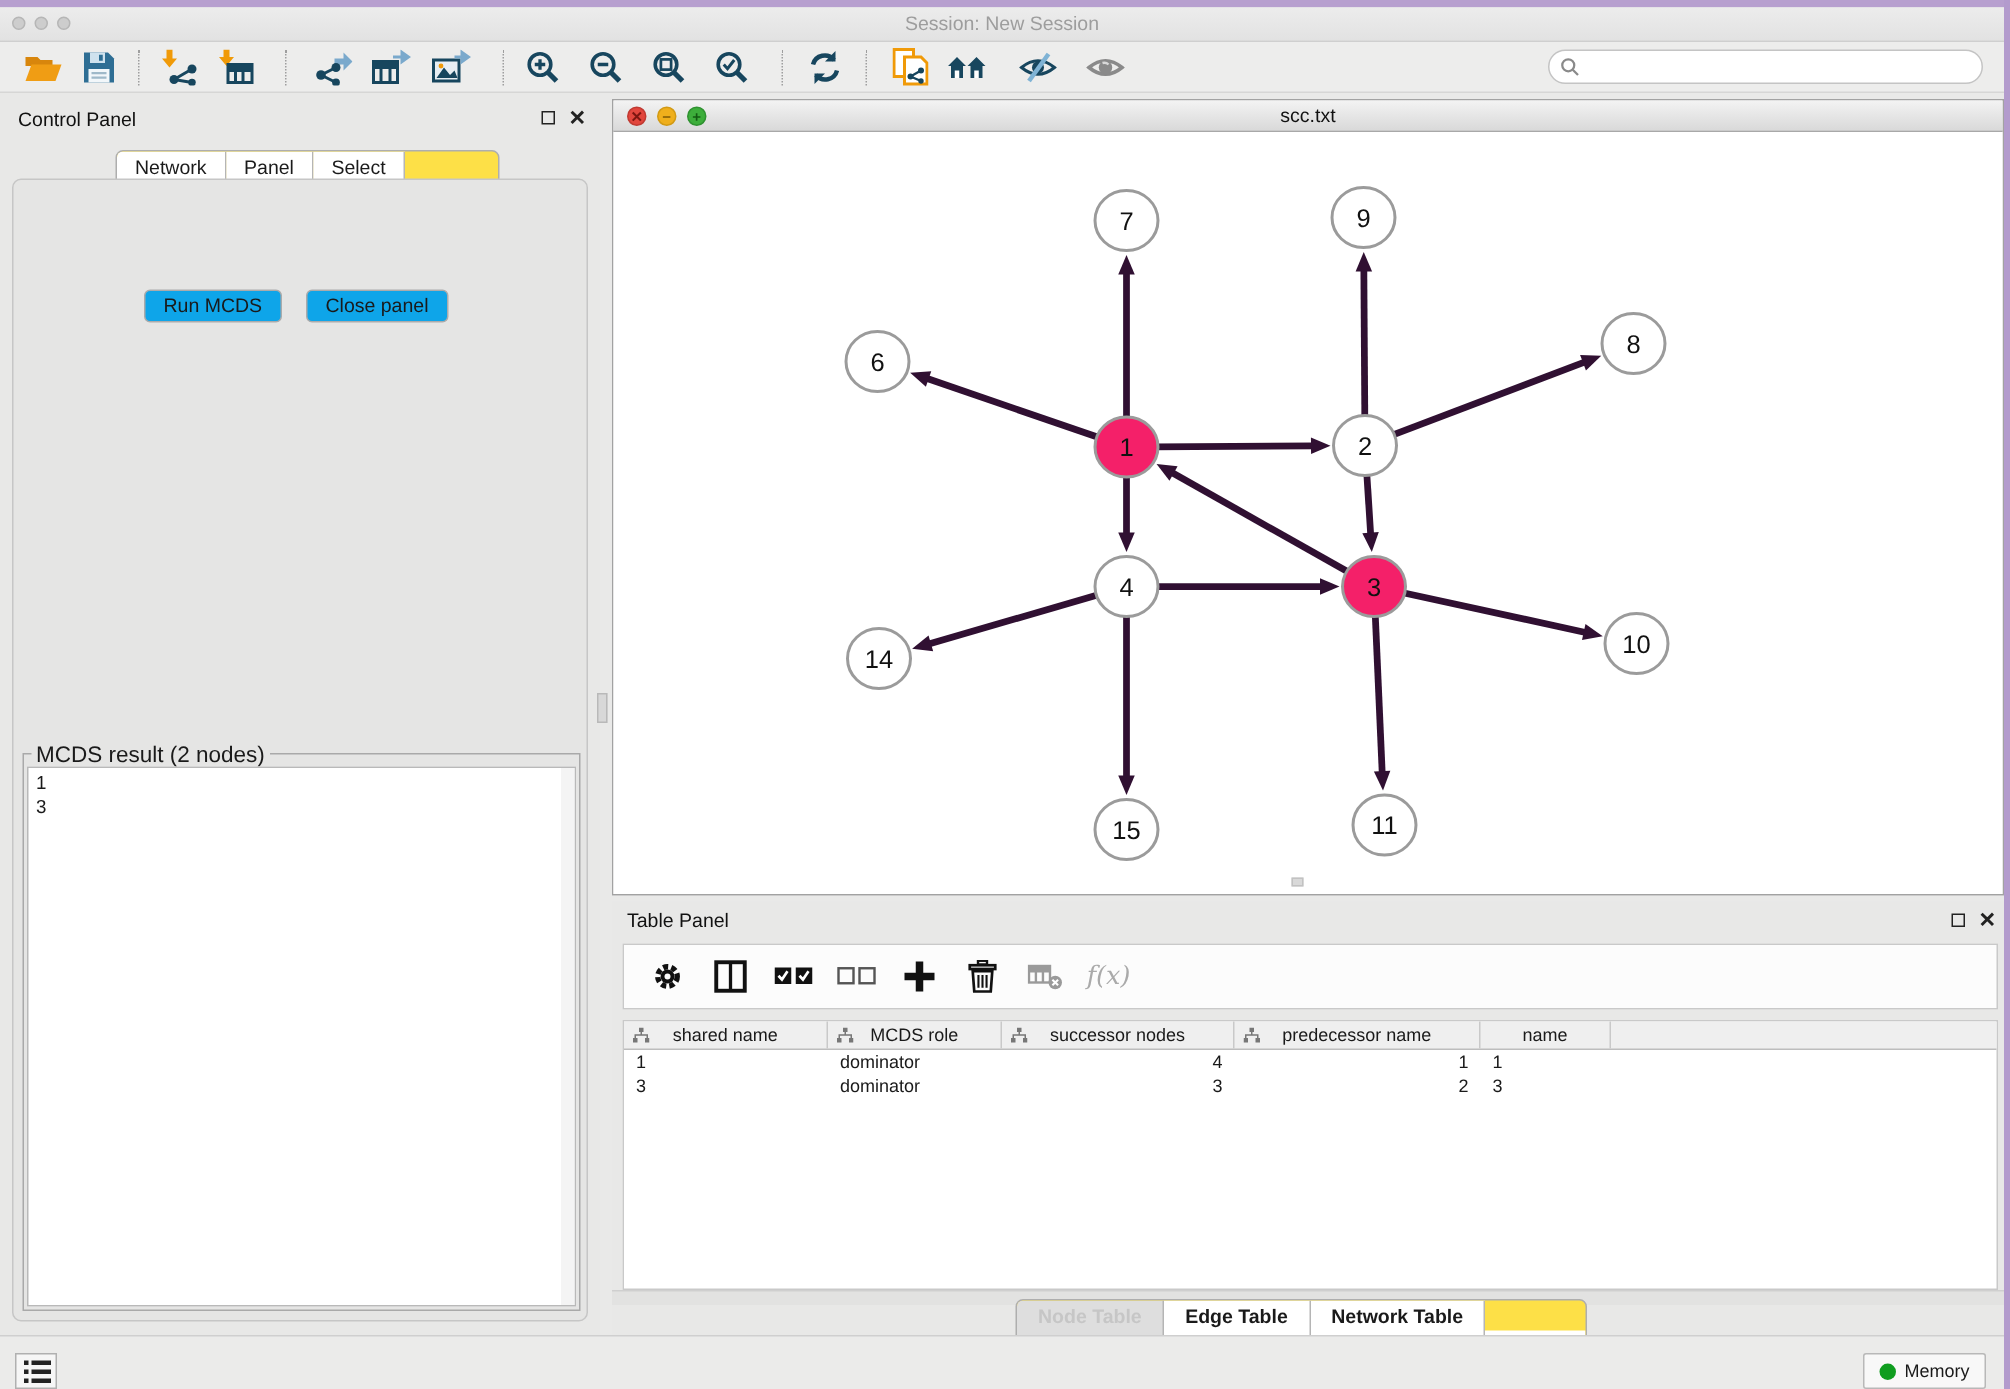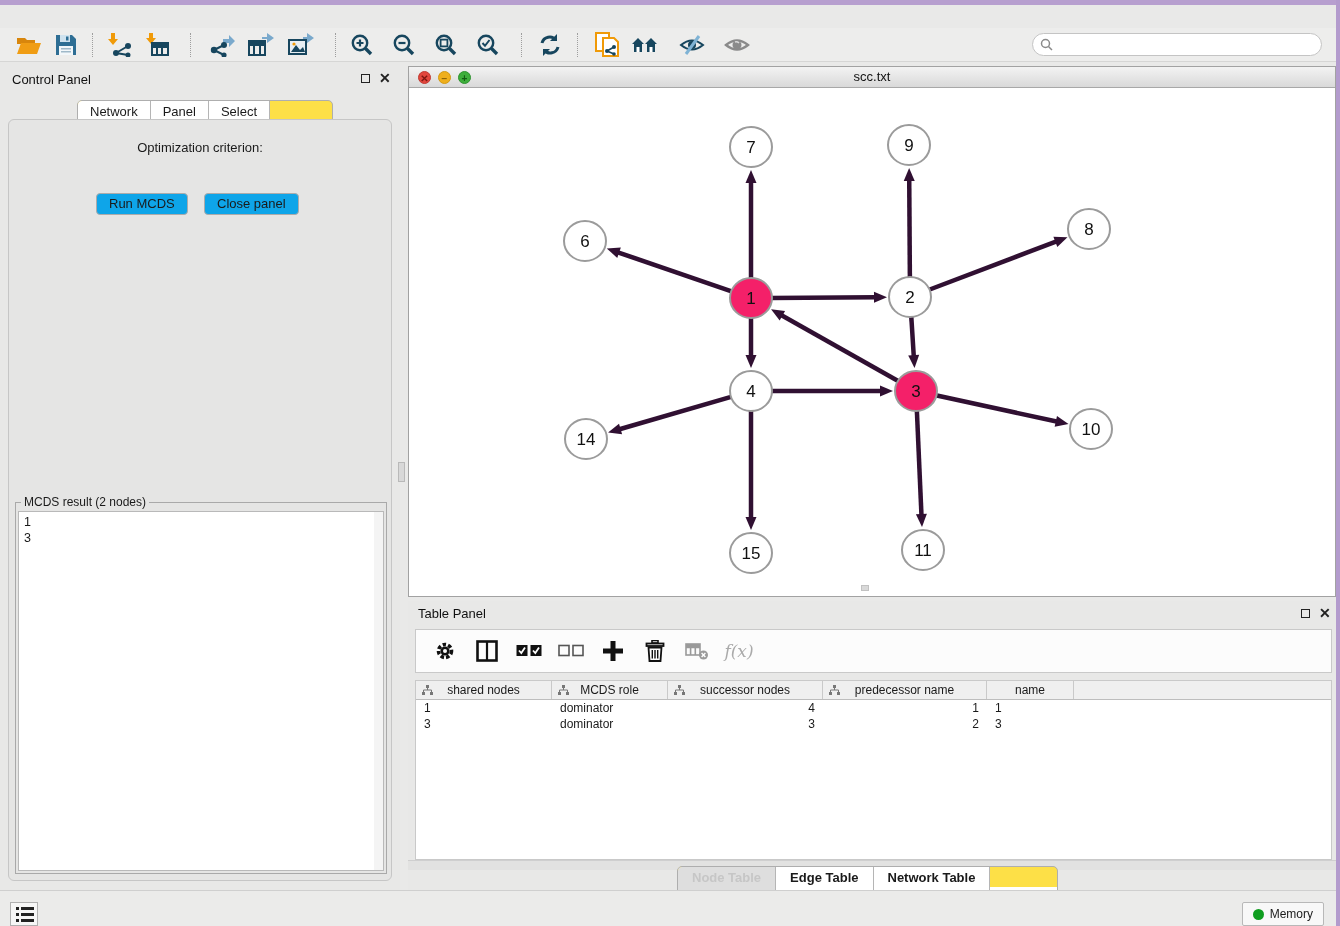--- a/index.html
+++ b/index.html
@@ -43,21 +43,21 @@
   #cp-content { position:absolute; left:8px; top:57px; width:384px; height:762px; border:1px solid #c6c6c6; border-radius:6px; background:#e5e5e4; }
   #opt-label { position:absolute; left:0; top:20px; width:100%; text-align:center; font-size:13px; }
   #criterion { position:absolute; left:36px; top:41px; width:310px; height:22px; background:#fff; border:1px solid #ababab; border-radius:4px; display:flex; align-items:center; padding:0 8px; font-size:13px; }
   #criterion .chev { margin-left:auto; display:flex; flex-direction:column; gap:2px; }
   .tri-up { width:0; height:0; border-left:4px solid transparent; border-right:4px solid transparent; border-bottom:5px solid #666; }
   .tri-dn { width:0; height:0; border-left:4px solid transparent; border-right:4px solid transparent; border-top:5px solid #666; }
   .btn { position:absolute; height:22px; background:#0ea5e9; border:1px solid #ababab; border-radius:4px; font-size:13px; text-align:center; line-height:20px; padding:0 12px; }
   #run-btn { left:87px; top:73px; }
   #close-panel-btn { left:195px; top:73px; }
   #result-group { position:absolute; left:6px; top:382px; width:372px; height:372px; border:1px solid #a9a9a9; }
-  #result-label { position:absolute; left:5px; top:-8px; background:#e5e5e4; padding:0 3px; font-size:12px; }
+  #result-label { position:absolute; left:5px; top:-8px; background:#e5e5e4; padding:0 3px; font-size:15px; }
   #result-text { position:absolute; left:2px; top:8px; width:366px; height:360px; background:#fff; border:1px solid #b9b9b9; font-size:12.5px; line-height:16px; padding:2px 5px; white-space:pre-line; }
   #result-scroll { position:absolute; right:3px; top:9px; width:9px; height:358px; background:#f4f4f4; }
 
   
   #cp-grip { left:398px; top:457px; width:7px; height:20px; background:#d8d8d8; border:1px solid #b9b9b9; }
 
   
   #net-win { left:408px; top:61px; width:928px; height:531px; border:1px solid #a2a2a2; background:#fff; }
   #net-titlebar { position:absolute; left:0; top:0; width:100%; height:21px; background:linear-gradient(#f3f3f3,#d9d9d9); border-bottom:1px solid #a8a8a8; }
   #net-title { width:100%; text-align:center; line-height:20px; font-size:13px; color:#111; }
@@ -101,20 +101,28 @@
 </style>
 </head>
 <body>
 
 <div id="edge-top" class="abs"></div>
 <div id="edge-right" class="abs"></div>
 <div id="corner-blue" class="abs"></div>
 
 <div id="win" class="abs">
 
+  <div id="titlebar" class="abs">
+    <div class="lights">
+      <span class="tl-gray"></span>
+      <span class="tl-gray"></span>
+      <span class="tl-gray"></span>
+    </div>
+    <div id="win-title">Session: New Session</div>
+  </div>
 
   <div id="toolbar" class="abs">
     <span class="tbi" style="left:14px">
       <svg width="26" height="22" viewBox="0 0 26 22">
           <path d="M1,4 h8 l2,2 h8 v4 H1 z" fill="#d8860c"></path>
           <path d="M1,20 L5,9 h20 L21,20 z" fill="#f09d14"></path>
         </svg>
     </span>
     <span class="tbi" style="left:51px">
       <svg width="22" height="22" viewBox="0 0 22 22">
@@ -256,21 +264,20 @@
       <span id="cp-float" class="float-btn"></span>
       <span id="cp-close" class="close-btn">✕</span>
     </div>
     <div id="cp-tabs" class="seg">
       <span class="s">Network</span>
       <span class="s">Panel</span>
       <span class="s">Select</span>
       <span class="s sel">MCDS</span>
     </div>
     <div id="cp-content">
-      <div id="opt-label">Optimization criterion:</div>
       <div class="btn" id="run-btn">Run MCDS</div>
       <div class="btn" id="close-panel-btn">Close panel</div>
       <div id="result-group">
         <span id="result-label">MCDS result (2 nodes)</span>
         <div id="result-text">1
 3</div>
         <div id="result-scroll"></div>
       </div>
     </div>
   </div>
@@ -401,21 +408,21 @@
 
     <div id="tbl">
       <div id="tbl-head">
         <div class="hc" style="width:136px">
           <svg width="11" height="11" viewBox="0 0 11 11">
               <rect x="4" y="0" width="3" height="3" fill="#777"></rect>
               <rect x="0" y="7" width="3" height="3" fill="#777"></rect>
               <rect x="8" y="7" width="3" height="3" fill="#777"></rect>
               <path d="M5.5,3 v2 M1.5,7 v-2 h8 v2" stroke="#777" fill="none"></path>
             </svg>
-          <span>shared nodes</span>
+          <span>shared name</span>
         </div>
         <div class="hc" style="width:116px">
           <svg width="11" height="11" viewBox="0 0 11 11">
               <rect x="4" y="0" width="3" height="3" fill="#777"></rect>
               <rect x="0" y="7" width="3" height="3" fill="#777"></rect>
               <rect x="8" y="7" width="3" height="3" fill="#777"></rect>
               <path d="M5.5,3 v2 M1.5,7 v-2 h8 v2" stroke="#777" fill="none"></path>
             </svg>
           <span>MCDS role</span>
         </div>

